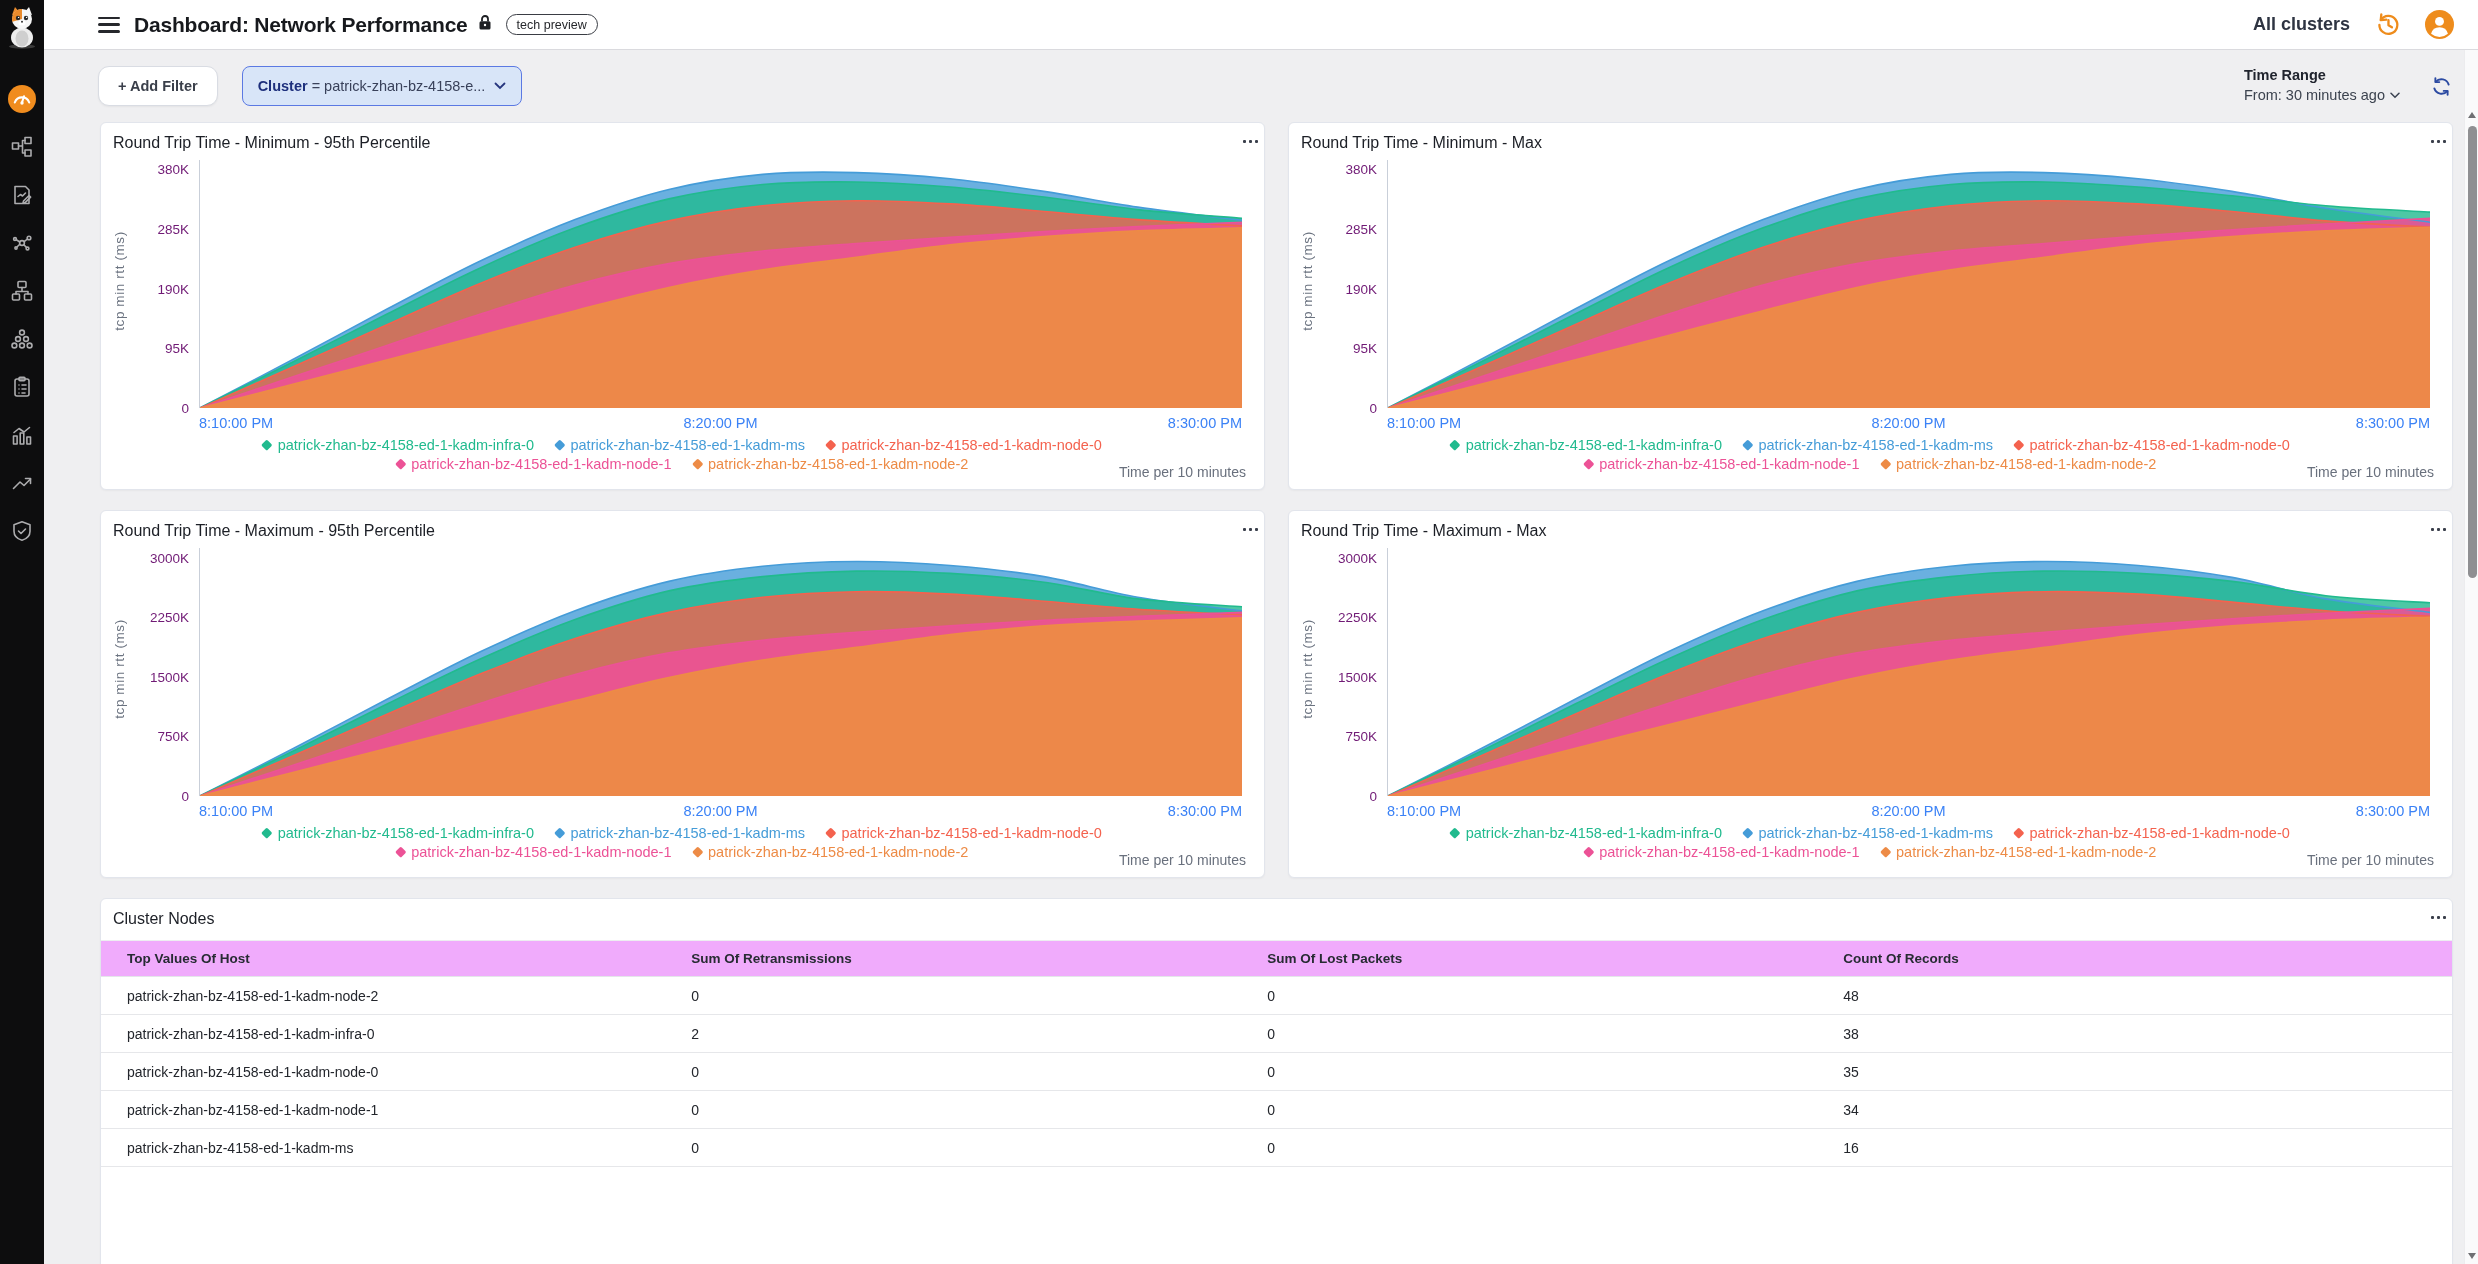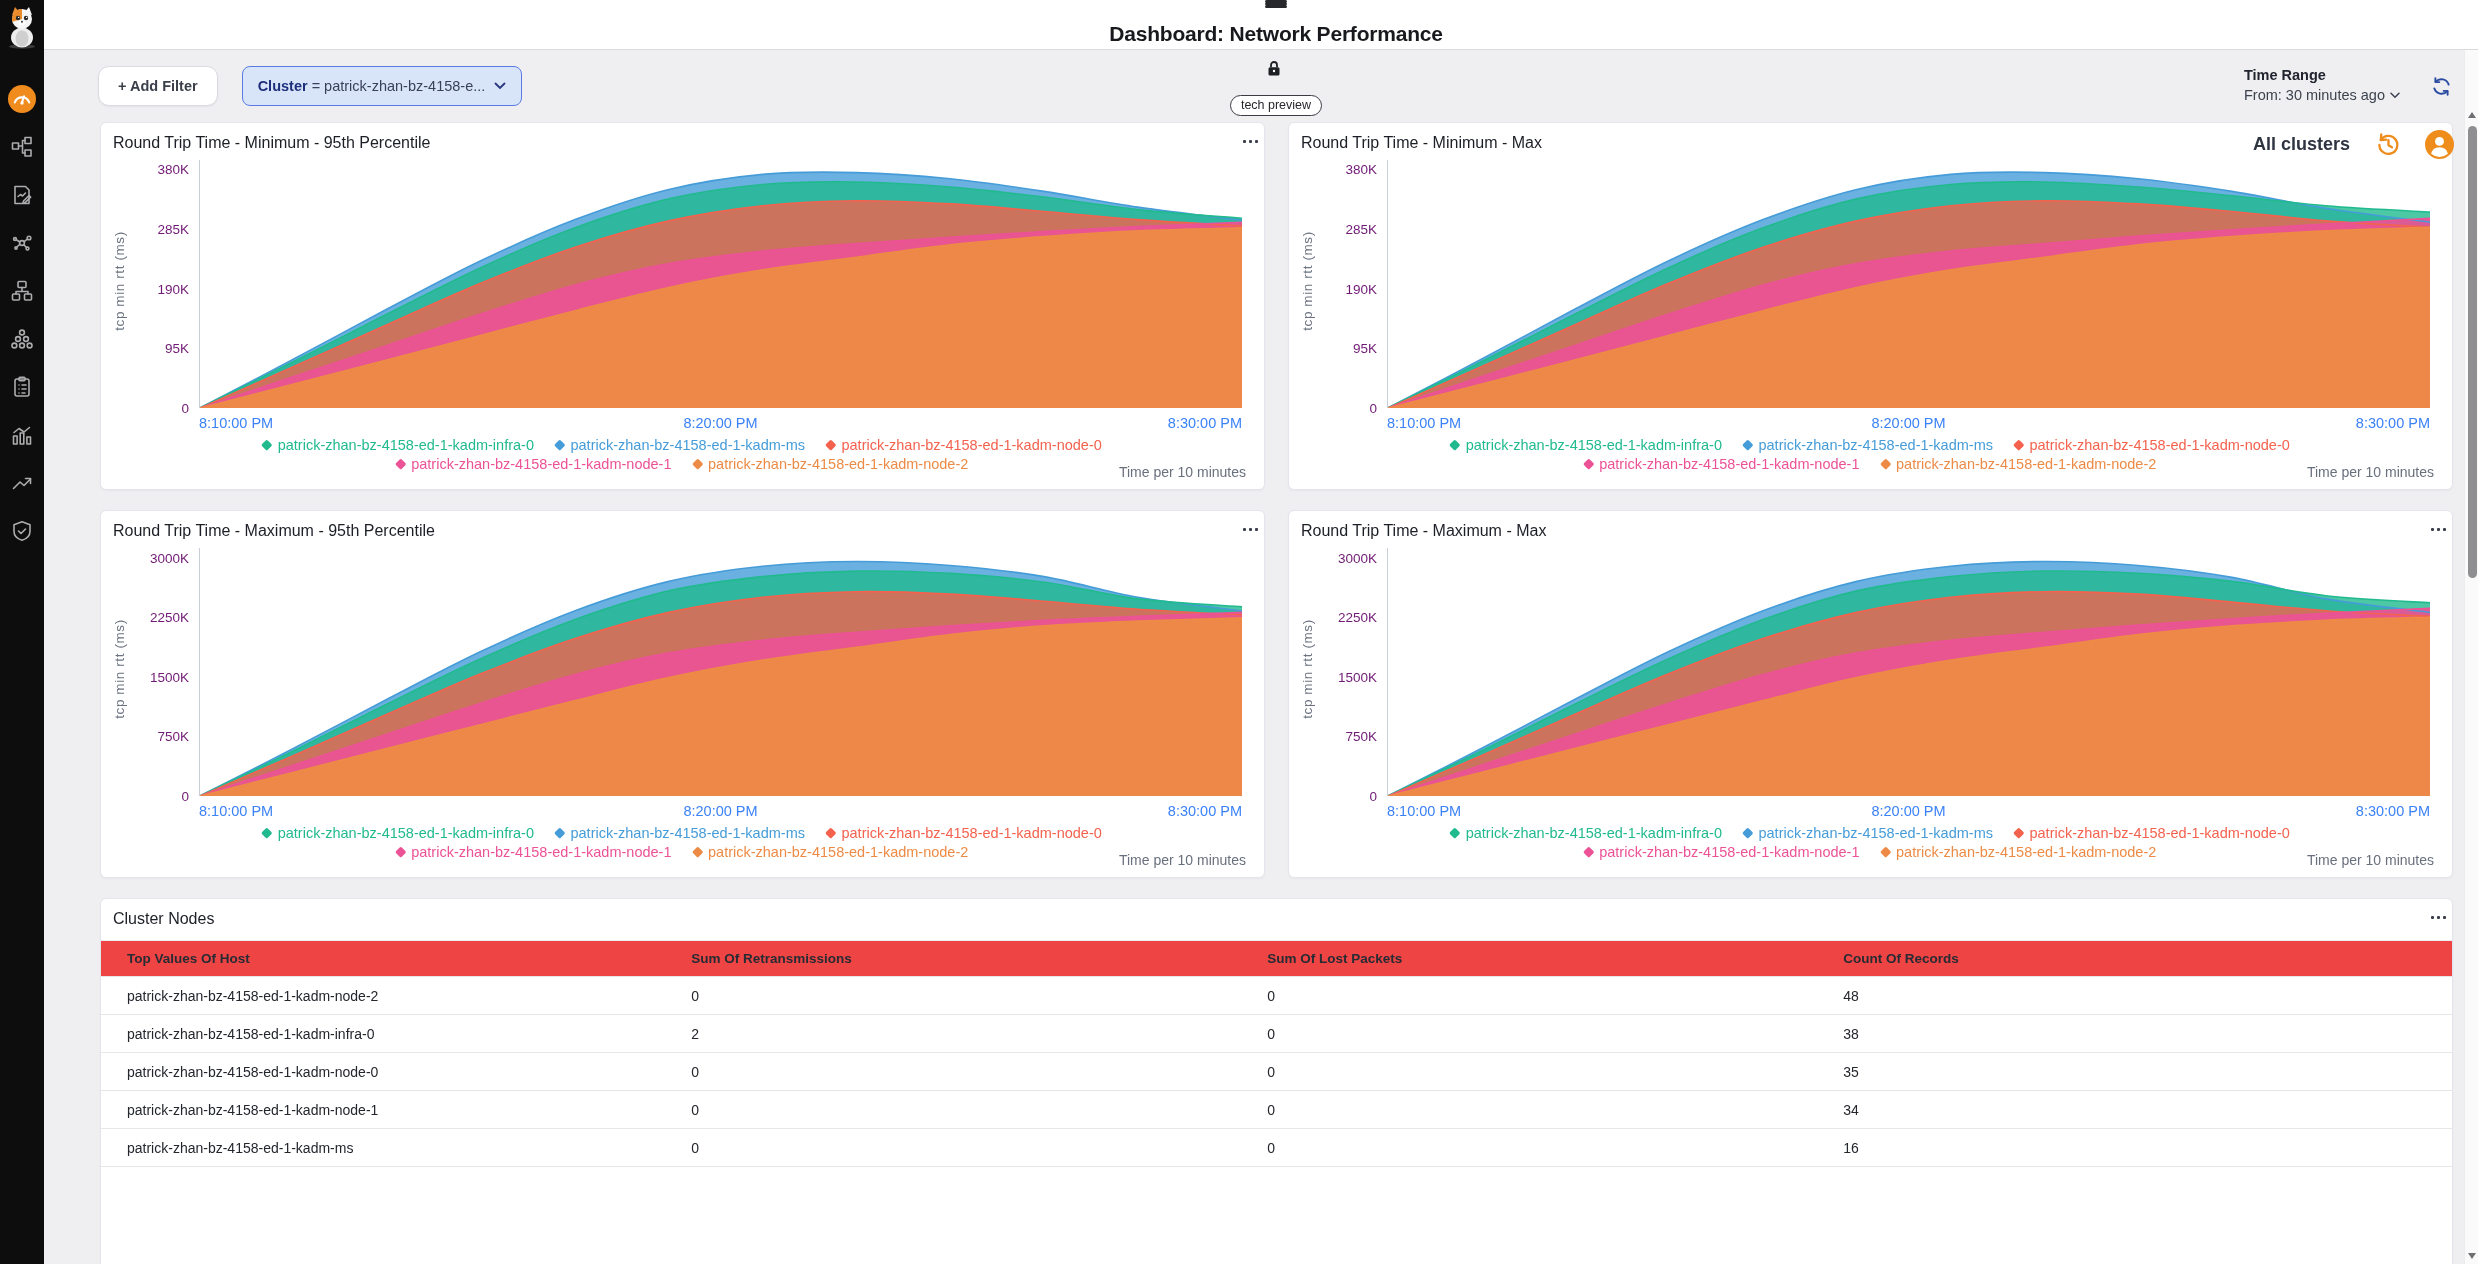--- a/index.html
+++ b/index.html
@@ -11,21 +11,21 @@
              display:flex; flex-direction:column; align-items:center; padding-top:5px; }
   .logo { width:36px; height:44px; margin-bottom:26px; }
   .nav-btn { width:44px; height:48px; display:flex; align-items:center; justify-content:center;
              background:none; border:0; cursor:pointer; }
   .nav-btn svg.line { width:22px; height:22px; stroke:#ACACAE; fill:none; stroke-width:1.6;
                       stroke-linecap:round; stroke-linejoin:round; }
   .nav-btn svg.gauge { width:30px; height:30px; }
 
   
   .header { position:absolute; left:44px; right:0; top:0; height:50px; background:#FFFFFF;
-            border-bottom:1px solid #DADADE; display:flex; align-items:center; padding:0 24px 0 54px; gap:14px; z-index:5;flex-direction:column; }
+            border-bottom:1px solid #DADADE; display:flex; align-items:center; padding:0 24px 0 54px; gap:14px; z-index:5; }
   .burger { width:22px; height:16px; display:flex; flex-direction:column; justify-content:space-between;
             background:none; border:0; cursor:pointer; }
   .burger i { display:block; height:2.6px; background:#26282C; border-radius:2px; }
   .page-title { font-size:21px; font-weight:800; letter-spacing:-0.2px; color:#17191D; white-space:nowrap; }
   .lock { margin-left:-4px; }
   .badge { border:1px solid #3A3D44; border-radius:11px; padding:2.5px 10px; font-size:12.5px; color:#26282C; background:#fff; }
   .header-right { margin-left:auto; display:flex; align-items:center; gap:24px; }
   .all-clusters { font-size:18px; font-weight:700; color:#2E3442; background:none; border:0; cursor:pointer; }
   .icon-btn { background:none; border:0; cursor:pointer; display:flex; align-items:center; }
 
@@ -68,21 +68,21 @@
   .legend { margin-top:1px; display:flex; flex-direction:column; align-items:center; gap:3px; font-size:14.5px; }
   .lrow { display:flex; gap:22px; align-items:center; }
   .litem { display:flex; align-items:center; gap:7px; cursor:pointer; background:none; border:0; font-size:14.5px; }
   .lmark { width:7.5px; height:7.5px; transform:rotate(45deg); border-radius:1.5px; flex:0 0 auto; }
   .chart-footer { position:absolute; right:18px; bottom:9px; font-size:14px; color:#69707D; }
 
   
   .tablewrap { margin-top:12px; }
   table { width:100%; border-collapse:collapse; table-layout:fixed; }
   col.c0{width:24%;} col.c1{width:24.5%;} col.c2{width:24.5%;} col.c3{width:27%;}
-  thead th { background:#ef4444; font-size:13.5px; font-weight:700; color:#272B33; text-align:left;
+  thead th { background:#f0abfc; font-size:13.5px; font-weight:700; color:#272B33; text-align:left;
              padding:10px 10px 10px 26px; border-top:1px solid #EDEEF1; border-bottom:1px solid #E4E6EA; }
   tbody td { font-size:14px; color:#23262C; padding:10.5px 10px 10.5px 26px; border-bottom:1px solid #E6E7EA; background:#fff; }
 
   
   .vscroll { position:absolute; right:0; top:50px; bottom:0; width:14px; background:#FAFAFB; border-left:1px solid #ECECEE; z-index:7; }
   .vthumb { position:absolute; left:2.5px; width:9px; top:76px; height:452px; background:#8F8F92; border-radius:5px; cursor:pointer; }
   .sarrow { position:absolute; left:3px; width:0; height:0; border-left:4px solid transparent; border-right:4px solid transparent; cursor:pointer; }
   .sarrow.up { top:62px; border-bottom:6px solid #6F6F73; }
   .sarrow.down { bottom:5px; border-top:6px solid #6F6F73; }
 </style>

